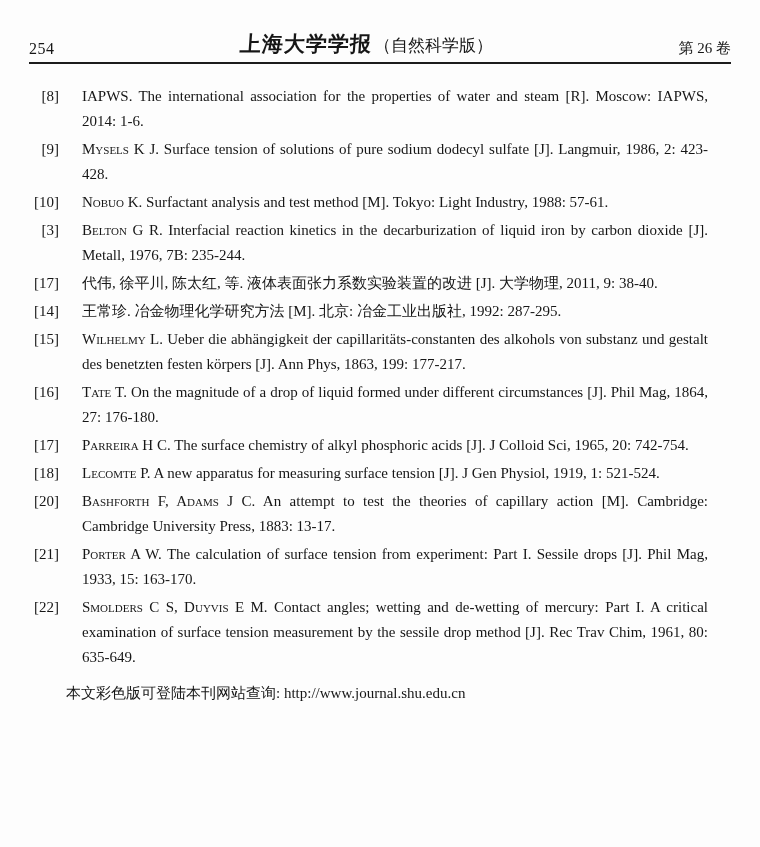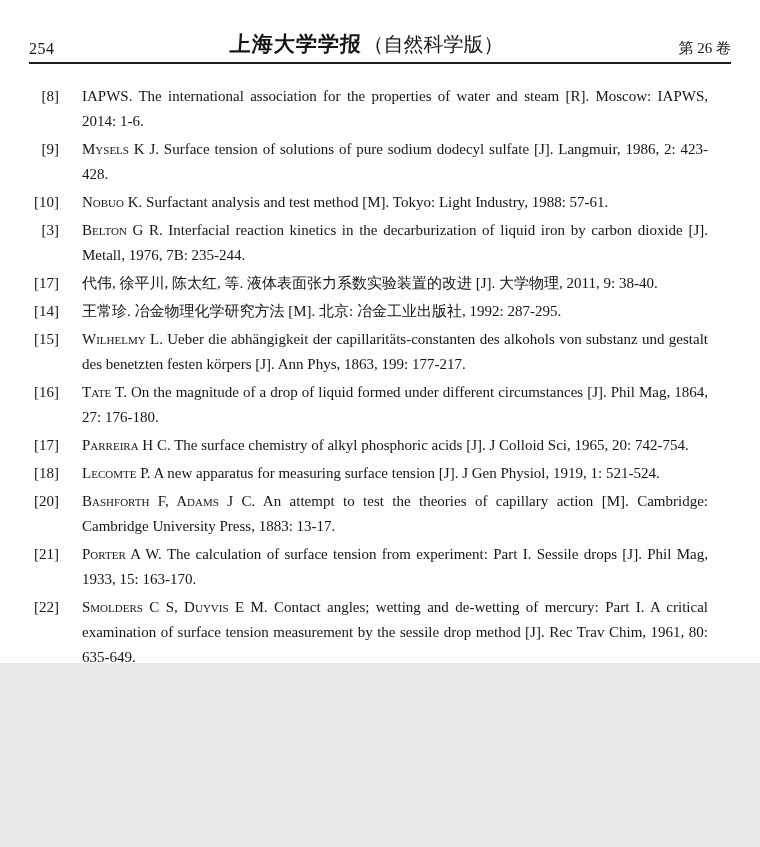--- a/index.html
+++ b/index.html
@@ -3,21 +3,21 @@
 <meta charset="utf-8">
 <style>
   html, body {
     margin: 0;
     padding: 0;
     background: #e8e8e8;
   }
   .page {
     position: relative;
     width: 760px;
-    height: 663px;
+    height: 847px;
     margin: 0 auto;
     background: #fdfdfd;
     color: #161616;
     font-family: "Liberation Serif", "DejaVu Serif", serif;
     font-size: 15px;
     overflow: hidden;
     box-sizing: border-box;
   }
   
   .header {
@@ -38,21 +38,21 @@
     align-items: baseline;
     white-space: nowrap;
   }
   .journal-title {
     font-size: 21px;
     font-weight: 700;
     transform: skewX(-4deg);
     letter-spacing: 1px;
   }
   .journal-subtitle {
-    font-size: 20px;
+    font-size: 17px;
     margin-left: 2px;
   }
   .volume-label {
     font-size: 15px;
   }
   
   .refs {
     margin-top: 20px;
     padding: 0 52px 0 30px;
   }

